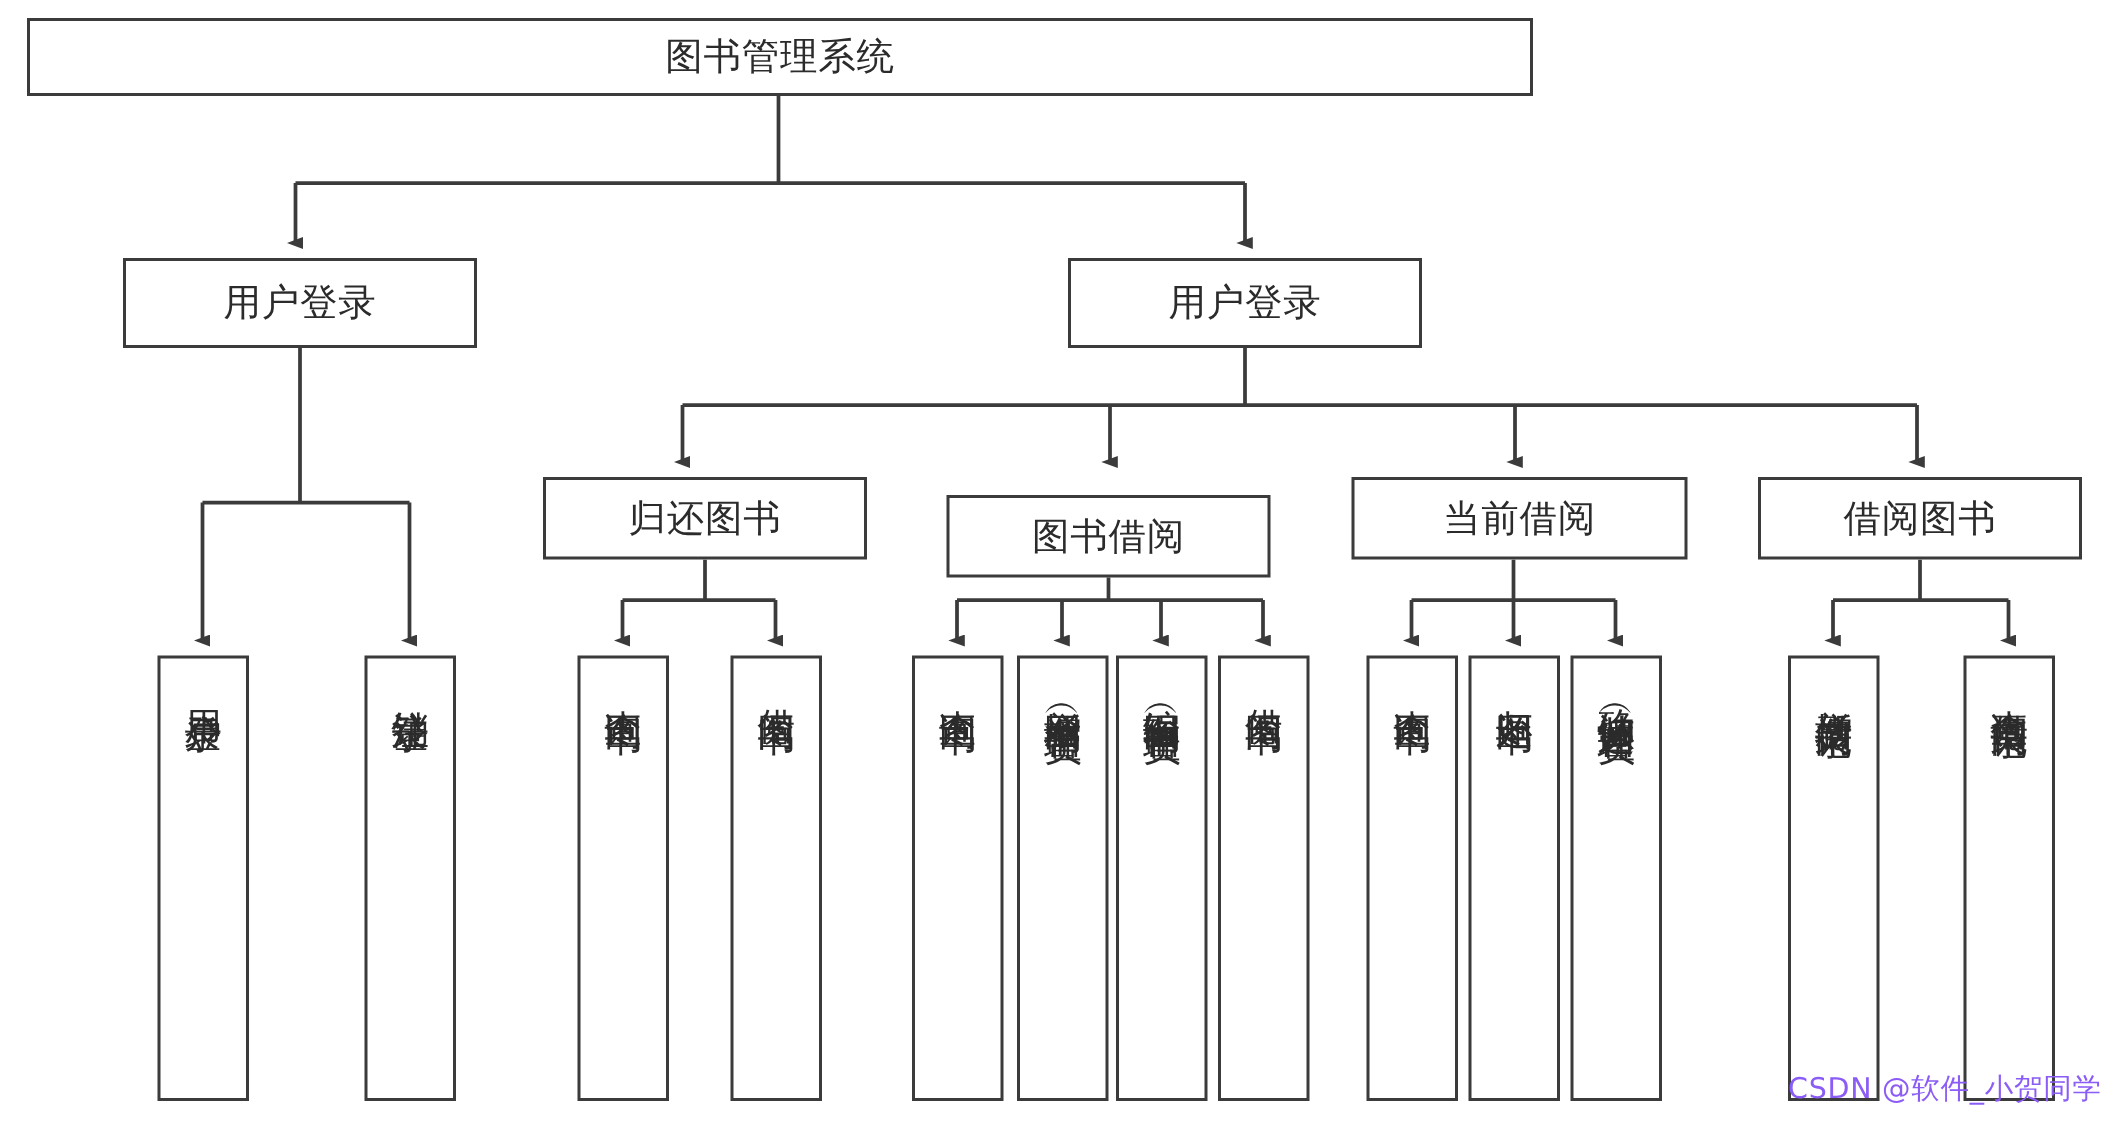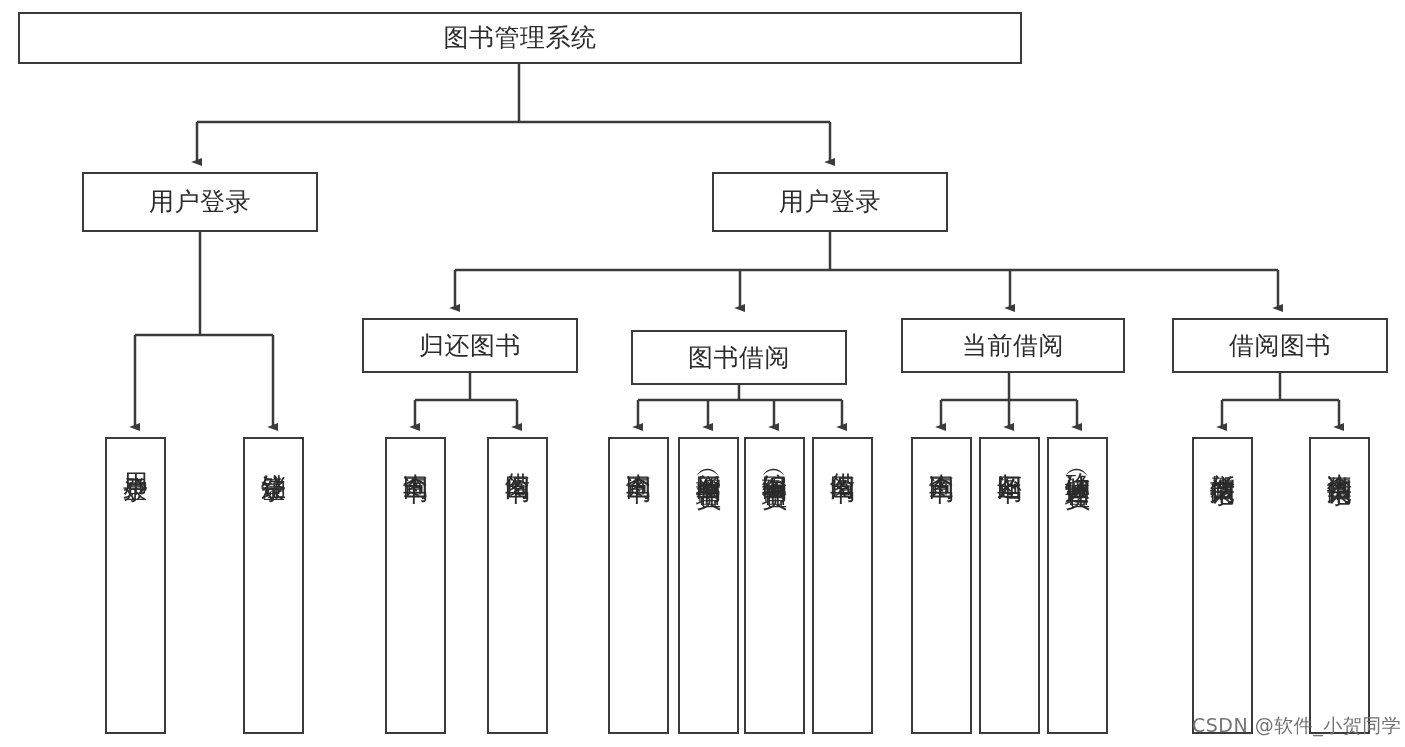--- a/index.html
+++ b/index.html
@@ -54,21 +54,21 @@
     text-orientation: upright;
     font-size: 25px;
     line-height: 1.08;
     letter-spacing: 2px;
     white-space: nowrap;
     display: block;
   }
   .watermark {
     position: absolute;
     font-size: 19px;
-    color: #737373;
+    color: #8b5cf6;
     white-space: nowrap;
     letter-spacing: 0.5px;
   }
 </style>
 </head>
 <body>
 
 <div id="canvas">
 
   <svg class="wires" viewBox="0 0 1405 747">

